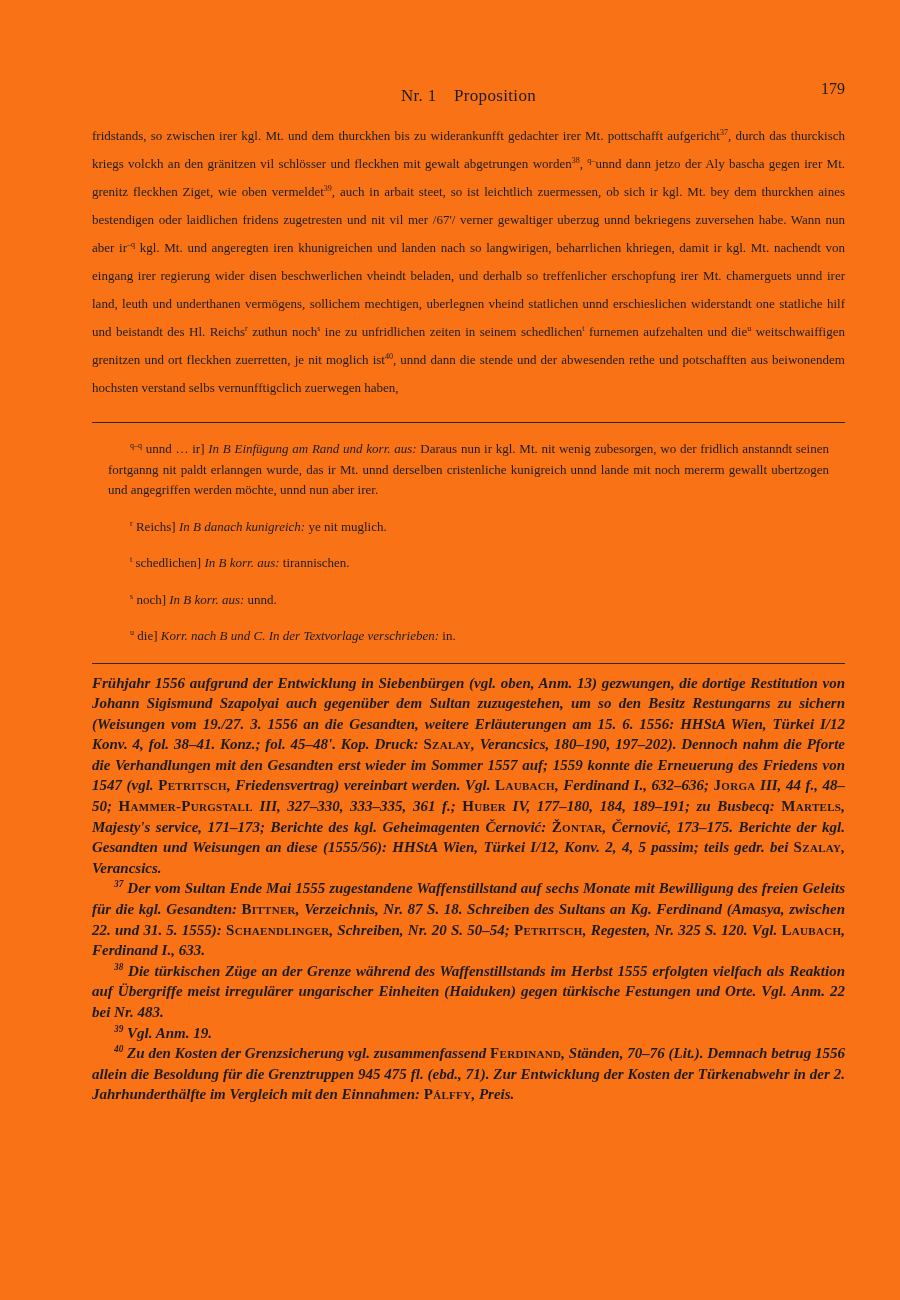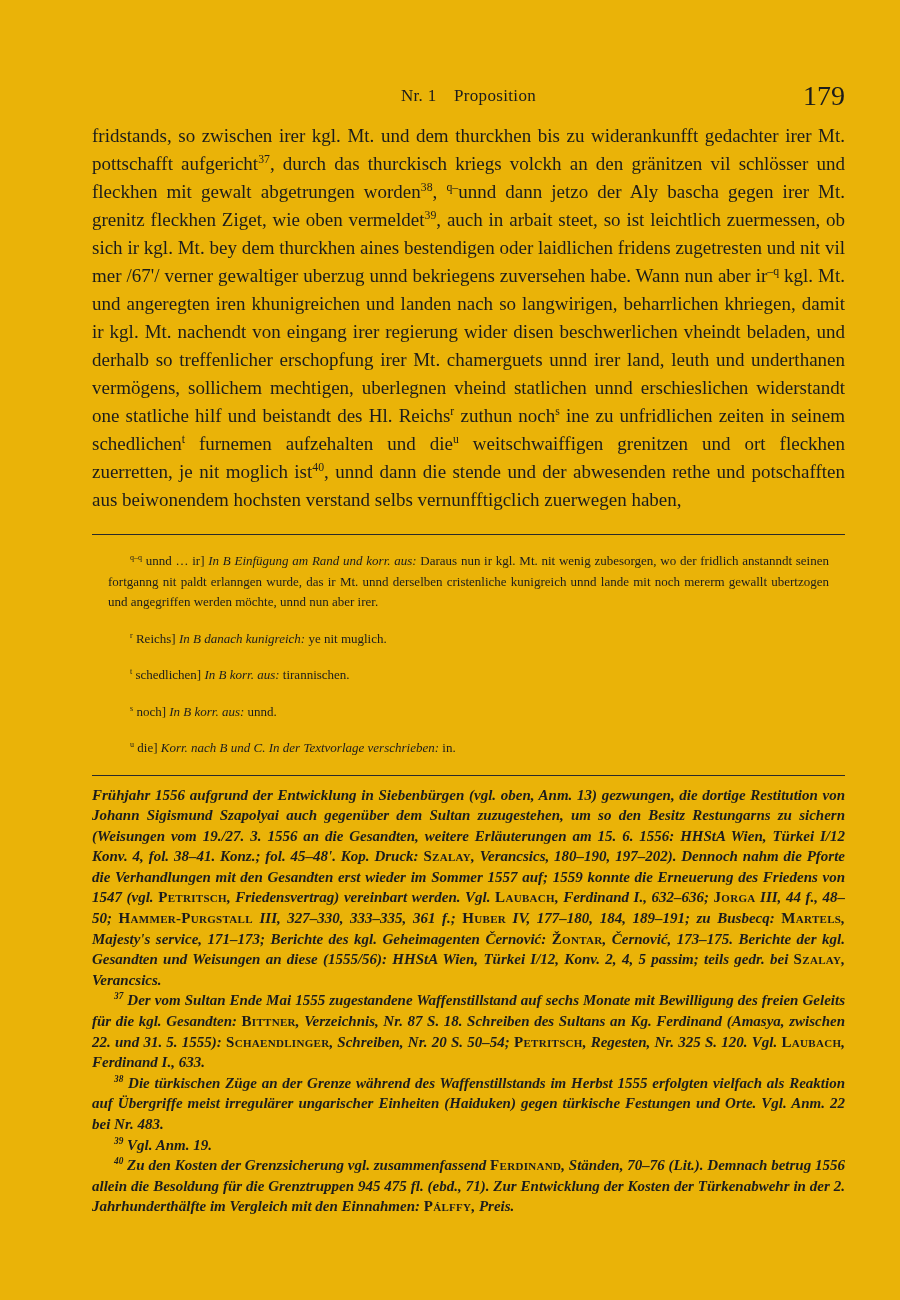--- a/index.html
+++ b/index.html
@@ -1,21 +1,21 @@
 <!DOCTYPE html>
 <html><head>
 <meta charset="utf-8">
 <style>
   html, body { margin: 0; padding: 0; background: #e8e8e6; }
   .page {
     position: relative;
     width: 900px;
     height: 1300px;
     margin: 0 auto;
-    background: #eab308;
+    background: #f97316;
     color: #1c1c1c;
     font-family: "Liberation Serif", "DejaVu Serif", serif;
     box-sizing: border-box;
     padding: 80px 55px 30px 92px;
     overflow: hidden;
   }
   .header {
     position: relative;
     height: 32px;
     margin-bottom: 10px;
@@ -26,24 +26,24 @@
     transform: translateX(-50%);
     top: 6px;
     font-size: 17px;
     letter-spacing: 0.02em;
     white-space: pre;
   }
   .page-number {
     position: absolute;
     right: 0;
     top: 0;
-    font-size: 28px;
+    font-size: 16px;
   }
   .body-text {
-    font-size: 19px;
+    font-size: 13px;
     line-height: 28px;
     text-align: justify;
   }
   .body-text sup, .apparatus sup, .footnotes sup {
     font-size: 0.62em;
     line-height: 0;
     vertical-align: super;
   }
   .rule {
     border: none;

